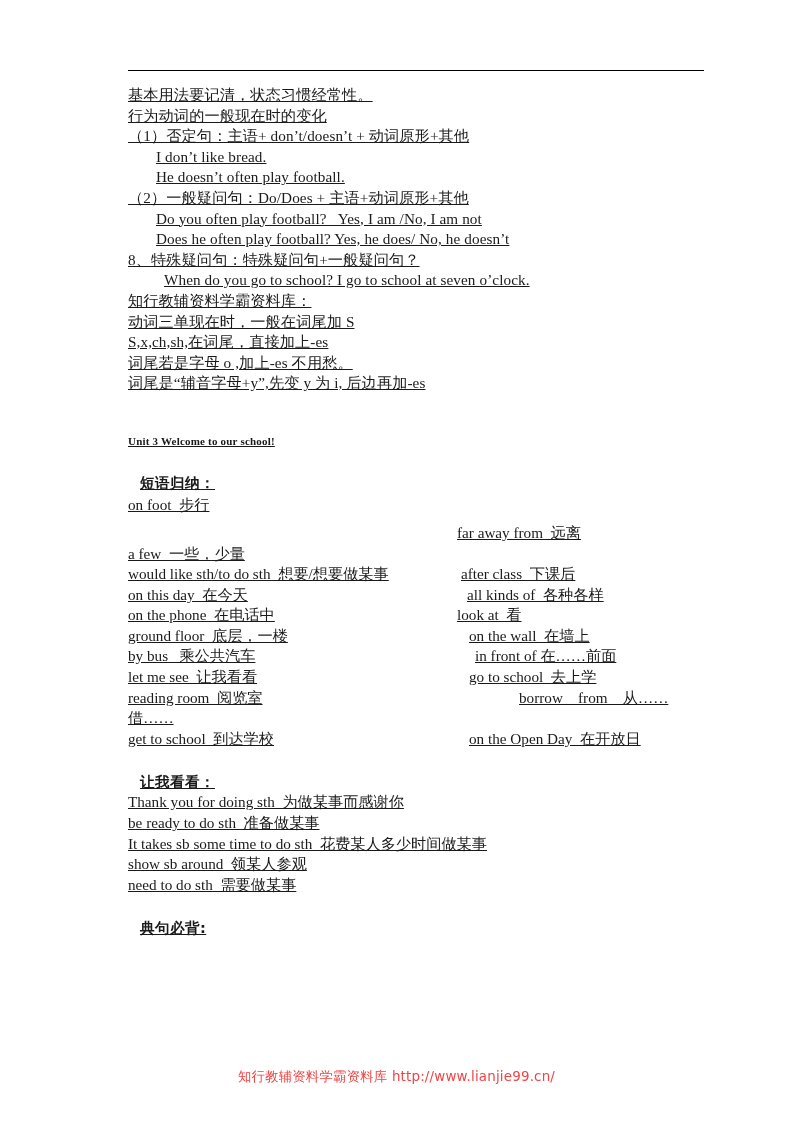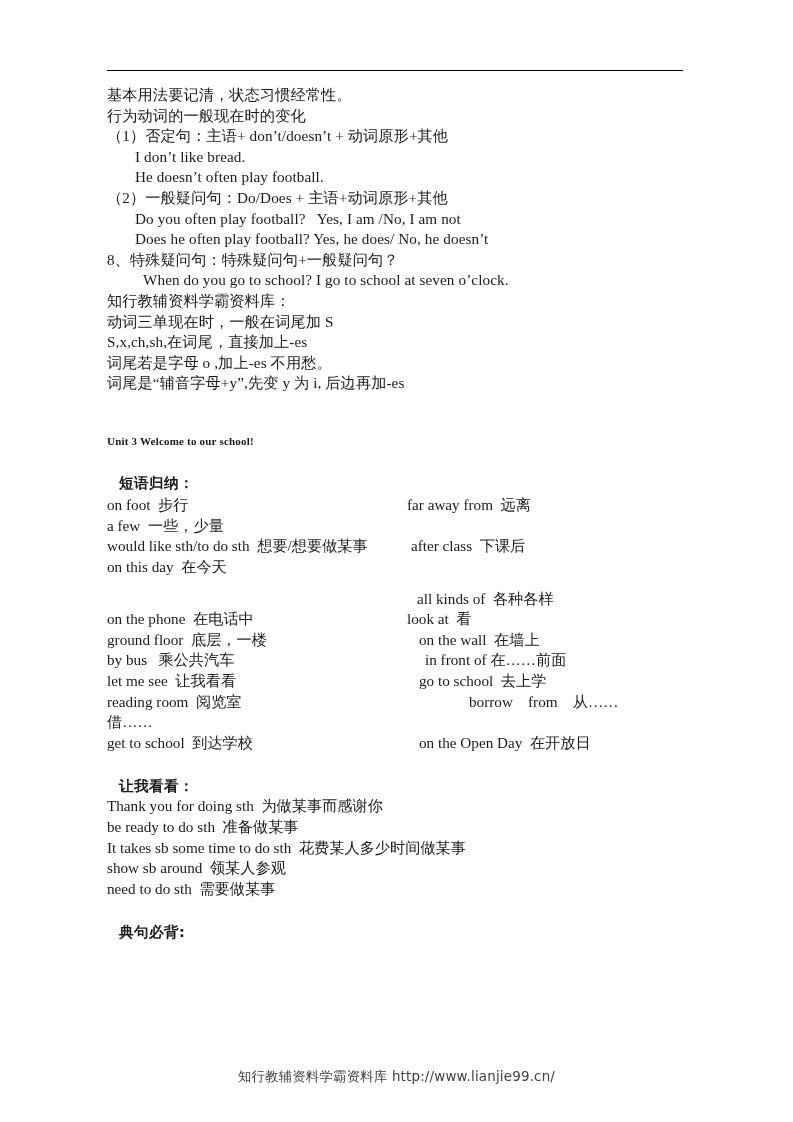--- a/index.html
+++ b/index.html
@@ -15,23 +15,24 @@
   .page {
     position: relative;
     width: 793px;
     height: 1122px;
     background: #ffffff;
     overflow: hidden;
     box-sizing: border-box;
   }
   .content {
     position: absolute;
-    left: 107px;
+    left: 128px;
     top: 70px;
     width: 576px;
+    text-decoration: underline;
   }
 
   
   .top-rule {
     width: 576px;
     height: 0;
     border-top: 1.6px solid #000;
     margin: 0 0 14px 0;
   }
 
@@ -74,20 +75,21 @@
   .gap-lg { height: 22px; }
   .gap-md { height: 14px; }
 
   
   .phrase-rows { margin-top: 2px; }
   .phrase-row {
     display: flex;
     align-items: flex-start;
     line-height: 20.6px;
     min-height: 20.6px;
+    gap: 29px;
   }
   .phrase-col-left {
     width: 300px;
     flex: 0 0 300px;
     font-size: 15.2px;
     white-space: pre-wrap;
   }
   .phrase-col-right {
     flex: 1 1 auto;
     font-size: 15.2px;
@@ -103,21 +105,21 @@
 
   
   .footer {
     position: absolute;
     left: 0;
     top: 1068px;
     width: 793px;
     text-align: center;
     font-family: "DejaVu Sans", "Liberation Sans", sans-serif;
     font-size: 13.4px;
-    color: #404040;
+    color: #ef4444;
     letter-spacing: 0.2px;
   }
 </style>
 </head>
 <body>
 
 <div class="page">
   <div class="content">
 
     <div class="top-rule"></div>
@@ -142,32 +144,32 @@
 
     <div class="unit-heading">Unit 3    Welcome to our school!</div>
 
     <div class="gap-md"></div>
 
     <div class="section-heading">短语归纳：</div>
 
     <div class="phrase-rows" id="phrase-rows">
         <div class="phrase-row">
           <div class="phrase-col-left" style="padding-left: 0px;">on foot  步行</div>
-          <div class="phrase-col-right" style="padding-left: 0px;">far away from  远离</div>
+          <div class="phrase-col-right" style="padding-left: 0px; margin-top: 28px;">far away from  远离</div>
         </div>
         <div class="phrase-row">
           <div class="phrase-col-left" style="padding-left: 0px;">a few  一些，少量</div>
         </div>
         <div class="phrase-row">
           <div class="phrase-col-left" style="padding-left: 0px;">would like sth/to do sth  想要/想要做某事</div>
           <div class="phrase-col-right" style="padding-left: 4px;">after class  下课后</div>
         </div>
         <div class="phrase-row">
           <div class="phrase-col-left" style="padding-left: 0px;">on this day  在今天</div>
-          <div class="phrase-col-right" style="padding-left: 10px; margin-top: 32px;">all kinds of  各种各样</div>
+          <div class="phrase-col-right" style="padding-left: 10px;">all kinds of  各种各样</div>
         </div>
         <div class="phrase-row">
           <div class="phrase-col-left" style="padding-left: 0px;">on the phone  在电话中</div>
           <div class="phrase-col-right" style="padding-left: 0px;">look at  看</div>
         </div>
         <div class="phrase-row">
           <div class="phrase-col-left" style="padding-left: 0px;">ground floor  底层，一楼</div>
           <div class="phrase-col-right" style="padding-left: 12px;">on the wall  在墙上</div>
         </div>
         <div class="phrase-row">

